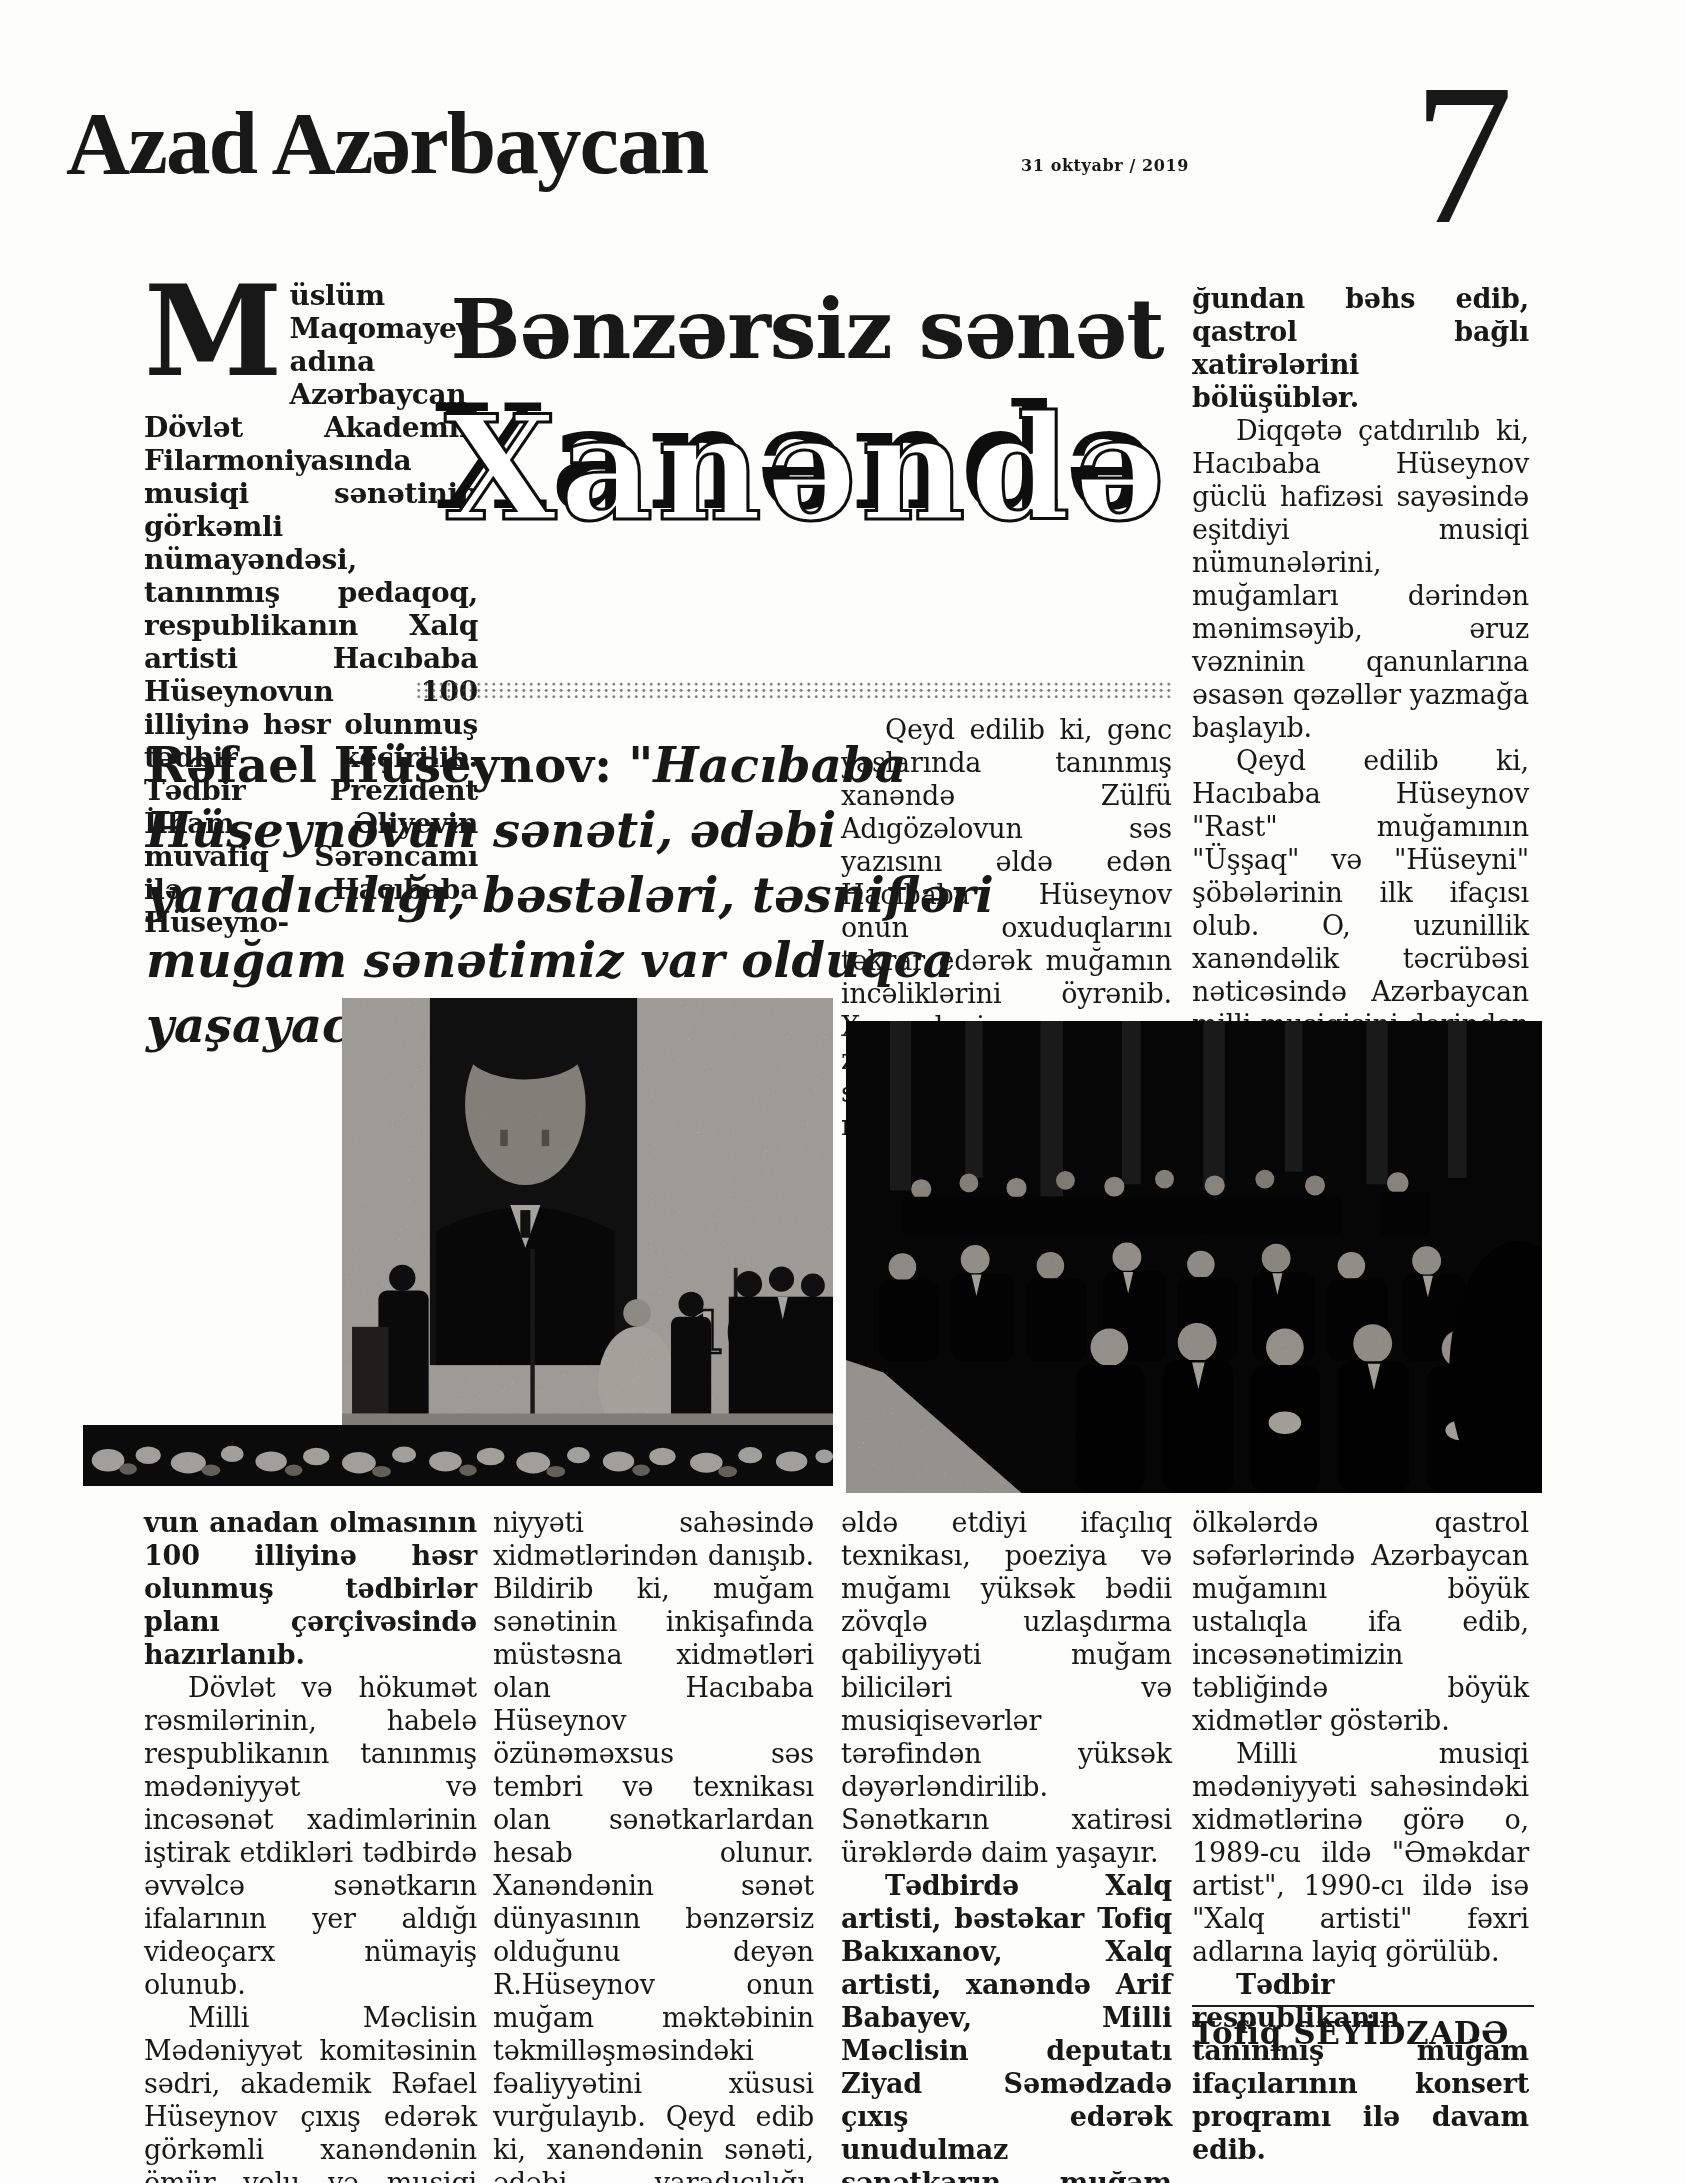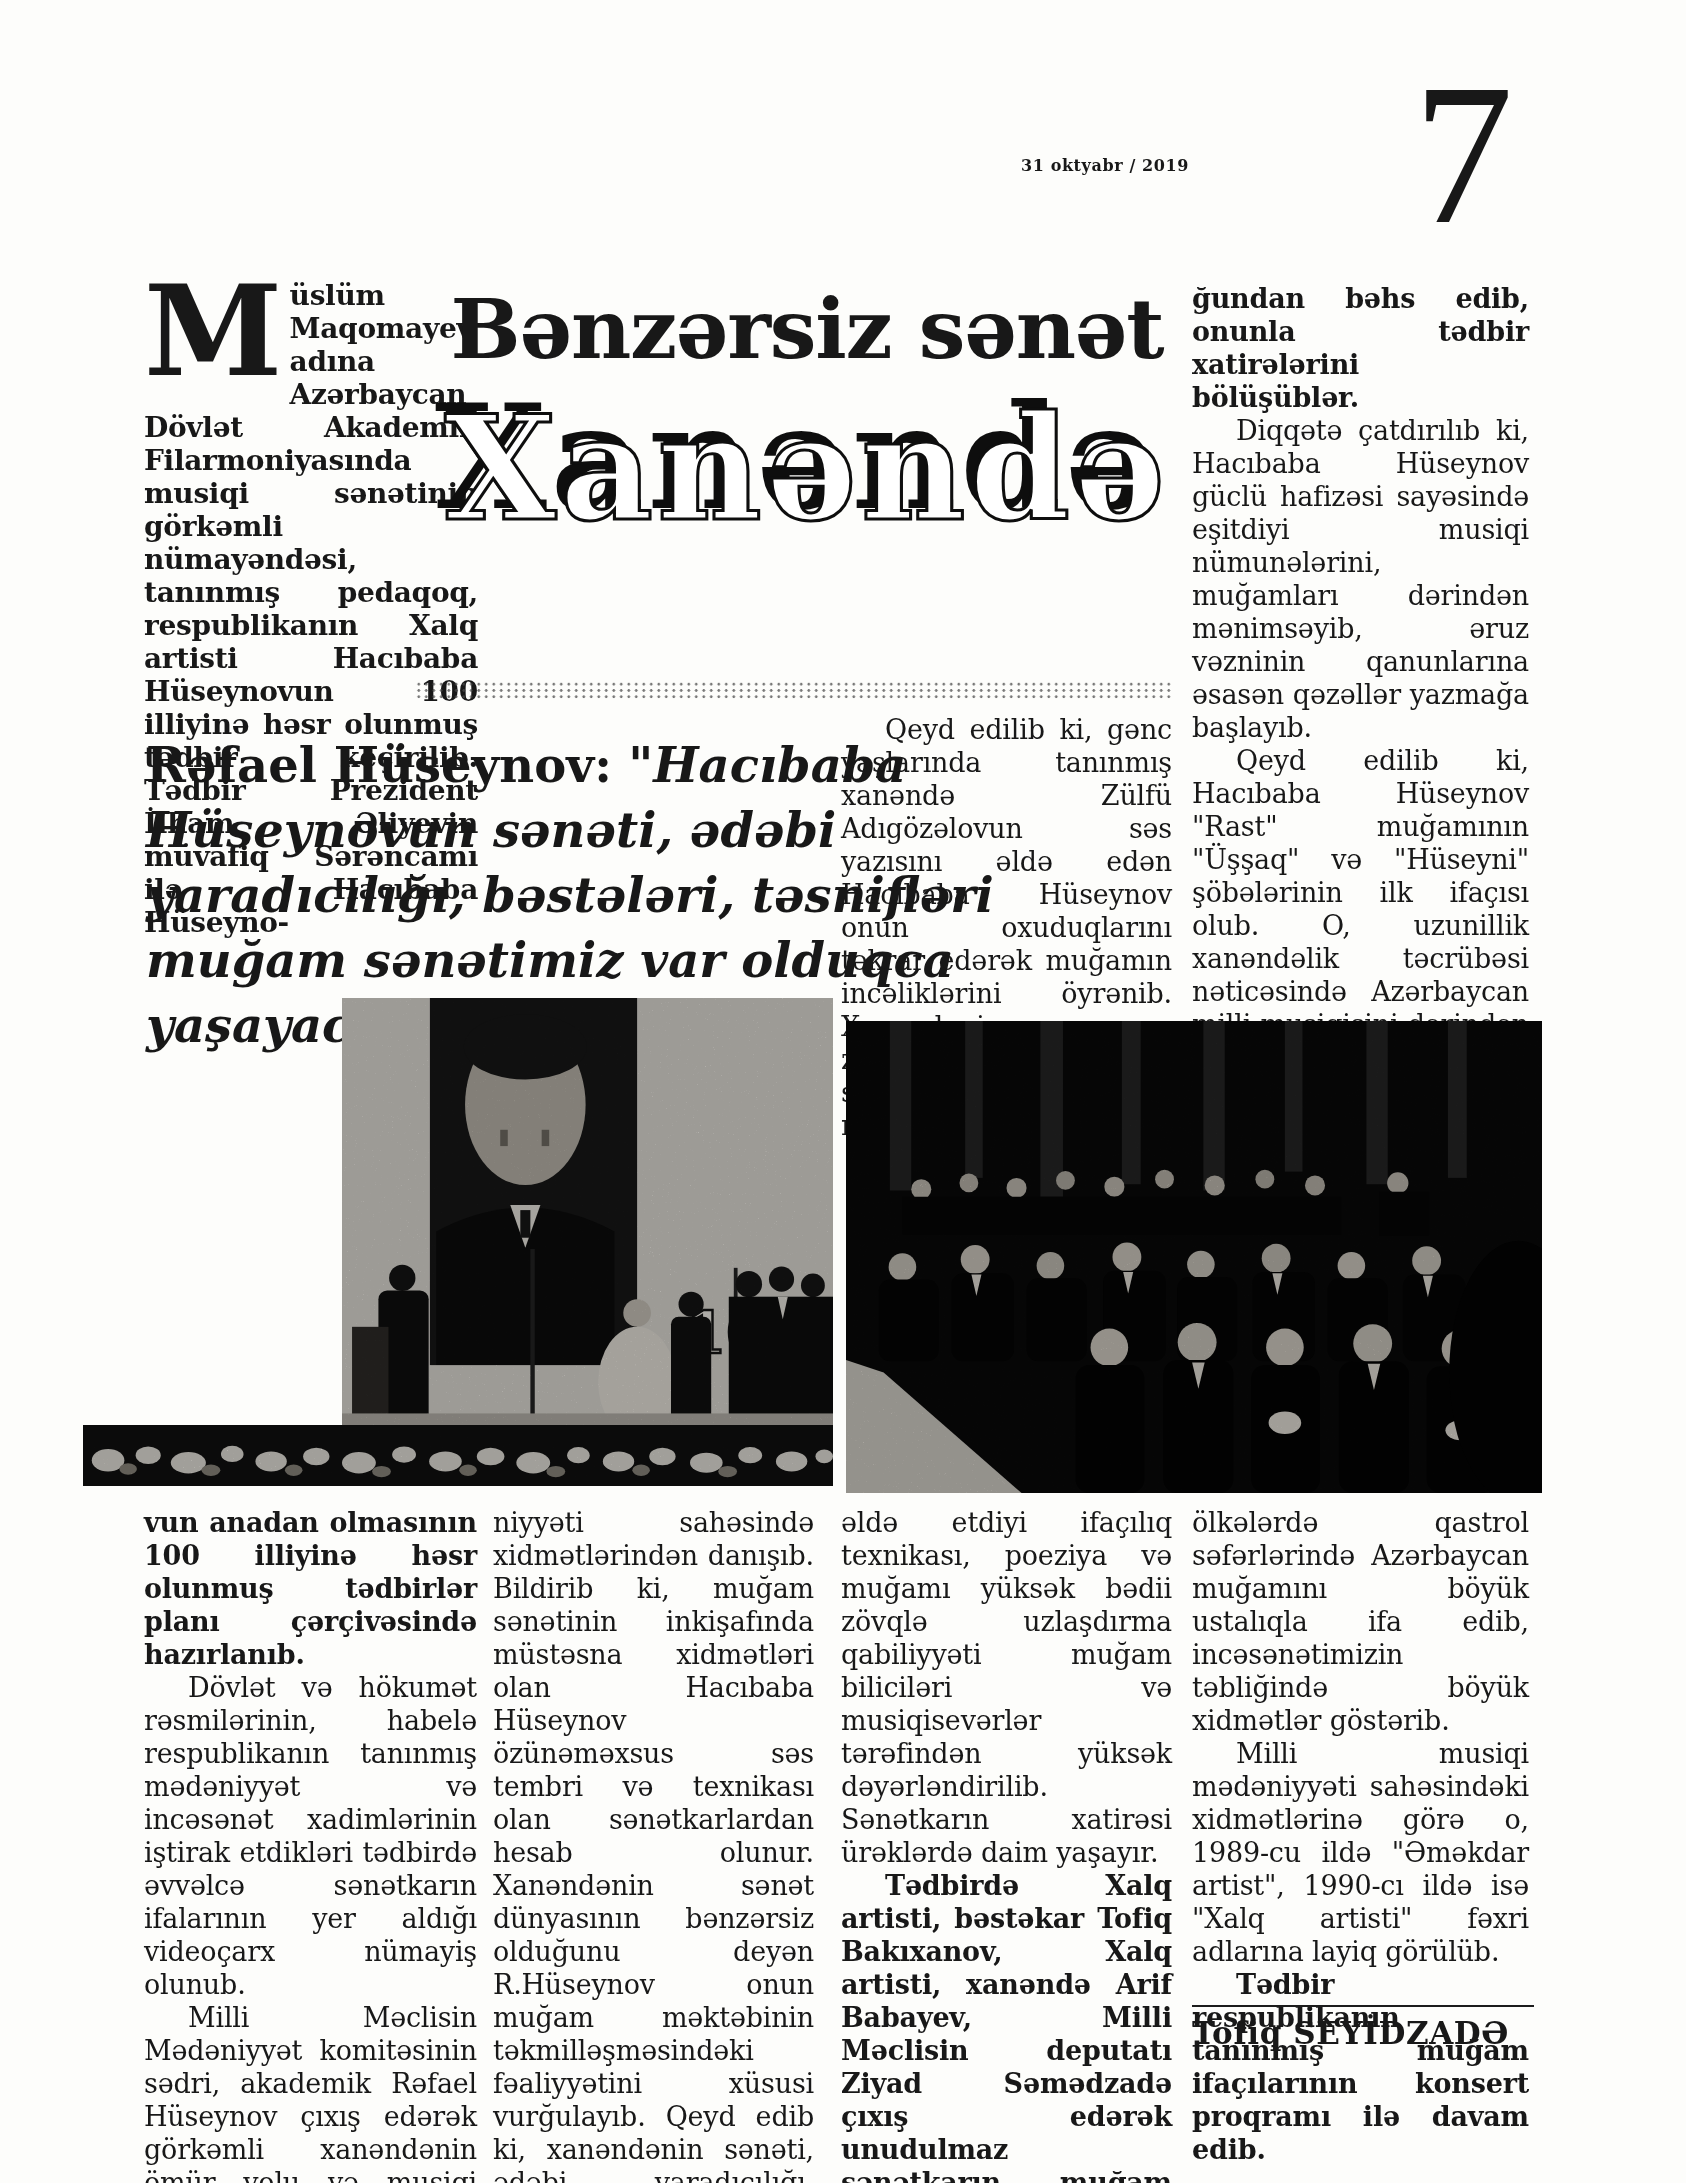--- a/index.html
+++ b/index.html
@@ -90,20 +90,21 @@
   #byline{
     left:1192px;top:2015px;width:329px;
     text-align:left;font-size:31px;font-weight:bold;letter-spacing:0.6px;
   }
 </style>
 </head>
 <body>
 
 <div id="page">
 
+  <div class="abs" id="masthead">Azad Azərbaycan</div>
   <div class="abs" id="date">31 oktyabr / 2019</div>
   <div class="abs" id="pagenum">7</div>
 
   <div class="abs" id="intro">
     <span class="dropcap">M</span><span>üslüm Maqomayev adına Azərbaycan Dövlət Akademik Filarmoniyasında musiqi sənətinin görkəmli nümayəndəsi, tanınmış pedaqoq, respublikanın Xalq artisti Hacıbaba Hüseynovun 100 illiyinə həsr olunmuş tədbir keçirilib. Tədbir Prezident İlham Əliyevin müvafiq Sərəncamı ilə Hacıbaba Hüseyno-</span>
   </div>
 
   <div class="abs" id="headline">
     <div class="hl">Bənzərsiz sənət</div>
     <div id="hl-word">Xanəndə</div>
@@ -116,21 +117,21 @@
     <div class="q-line">yaradıcılığı, bəstələri, təsnifləri</div>
     <div class="q-line">muğam sənətimiz var olduqca</div>
     <div class="q-line">yaşayacaq"</div>
   </div>
 
   <div class="abs bodycol" id="col-middle">
     <p>Qeyd edilib ki, gənc yaşlarında tanınmış xanəndə Zülfü Adıgözəlovun səs yazısını əldə edən Hacıbaba Hüseynov onun oxuduqlarını təkrar edərək muğamın incəliklərini öyrənib. Xanəndənin zəhmətsevərliyi və sənət axtarışları nəticəsində</p>
   </div>
 
   <div class="abs bodycol" id="col-right">
-    <p class="noindent boldtext">ğundan bəhs edib, onunla tədbir xatirələrini bölüşüblər.</p>
+    <p class="noindent boldtext">ğundan bəhs edib, qastrol bağlı xatirələrini bölüşüblər.</p>
     <p>Diqqətə çatdırılıb ki, Hacıbaba Hüseynov güclü hafizəsi sayəsində eşitdiyi musiqi nümunələrini, muğamları dərindən mənimsəyib, əruz vəzninin qanunlarına əsasən qəzəllər yazmağa başlayıb.</p>
     <p>Qeyd edilib ki, Hacıbaba Hüseynov "Rast" muğamının "Üşşaq" və "Hüseyni" şöbələrinin ilk ifaçısı olub. O, uzunillik xanəndəlik təcrübəsi nəticəsində Azərbaycan milli musiqisini dərindən öyrənmək, ifa və təbliğ etmək yolunda xüsusi nailiyyətlər əldə edib. Sənətkar Fransa, Niderland, Danimarka, Belçika, Türkiyə, İran və bir sıra başqa</p>
   </div>
 
   <div class="abs" id="photo-left">
     <svg viewBox="0 0 782 690" preserveAspectRatio="none">
       <defs>
         <filter id="grainA" x="0" y="0" width="100%" height="100%">
           <feTurbulence type="fractalNoise" baseFrequency="0.7" numOctaves="2" result="n"></feTurbulence>
           <feColorMatrix in="n" type="matrix" values="0 0 0 0 0  0 0 0 0 0  0 0 0 0 0  0.9 0.9 0.9 0 0"></feColorMatrix>

